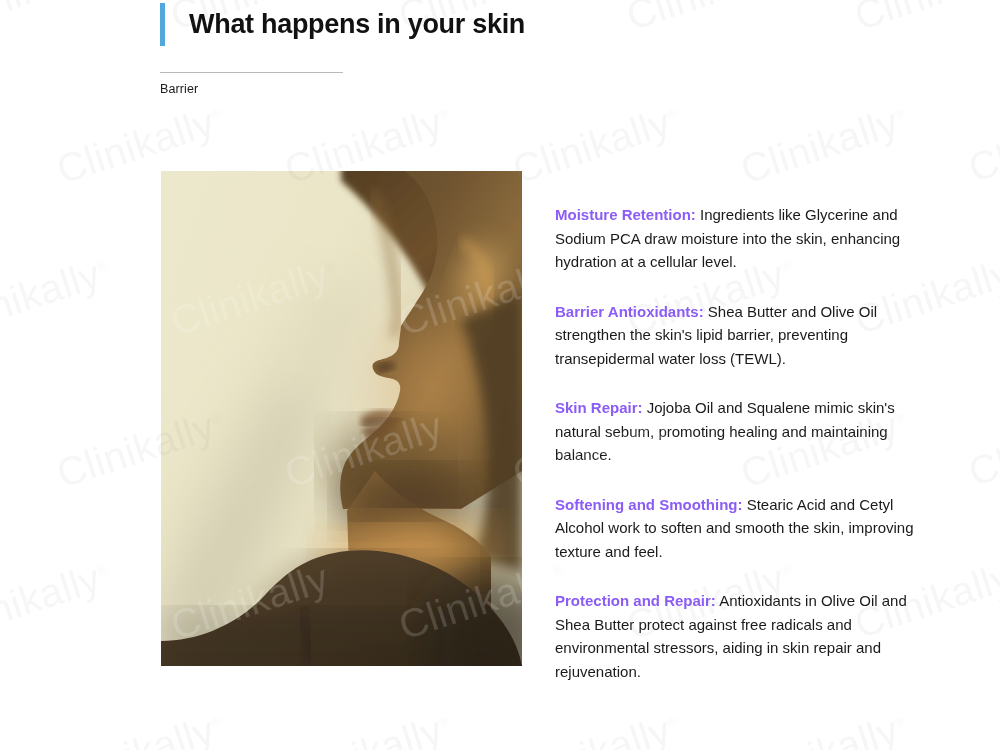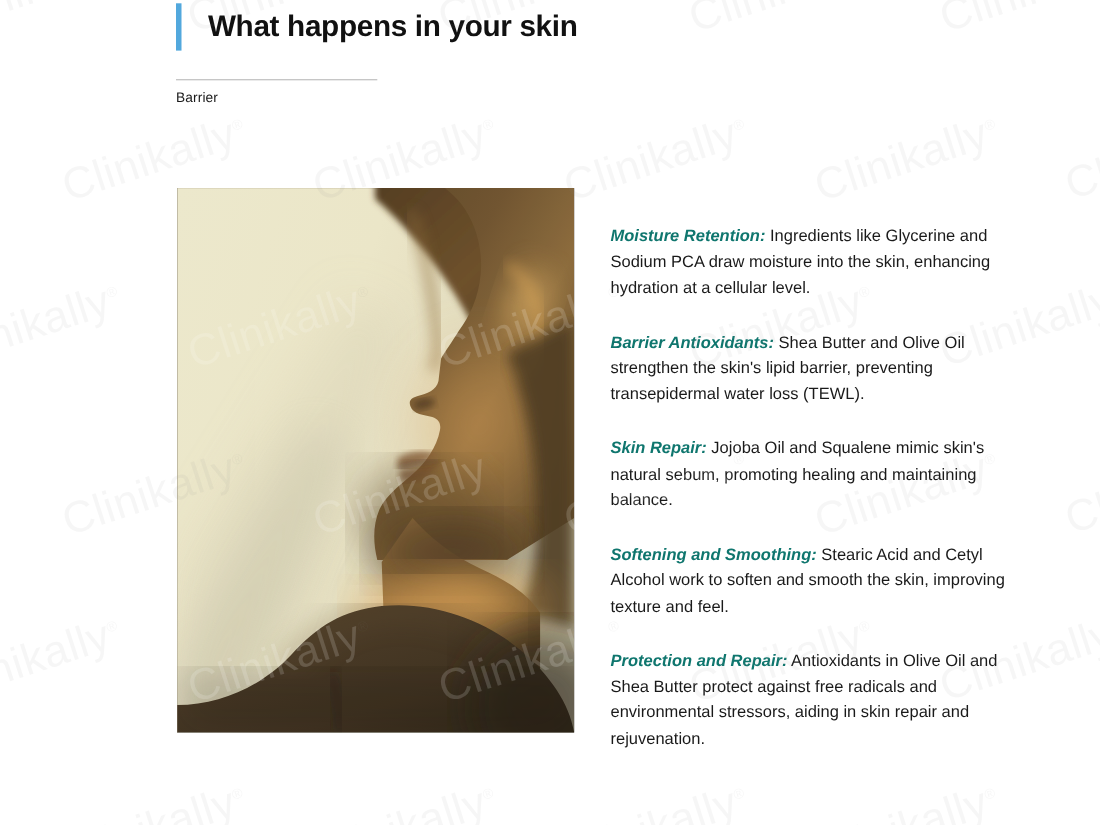--- a/index.html
+++ b/index.html
@@ -118,22 +118,21 @@
   }
   .impact-item {
     font-size: 15px;
     line-height: 23.5px;
     color: #1a1a1a;
     margin-bottom: 26px;
   }
   .impact-item:last-child { margin-bottom: 0; }
   .impact-term {
     font-weight: bold;
-    color: #0f766e;
-    font-style: italic;
+    color: #8b5cf6;
   }
   .impact-desc { font-weight: 400; }
 </style>
 </head>
 <body>
 
 <div id="page-header">
   <div id="accent-bar"></div>
   <div id="page-title">What happens in your skin</div>
   <div id="header-divider"></div>

